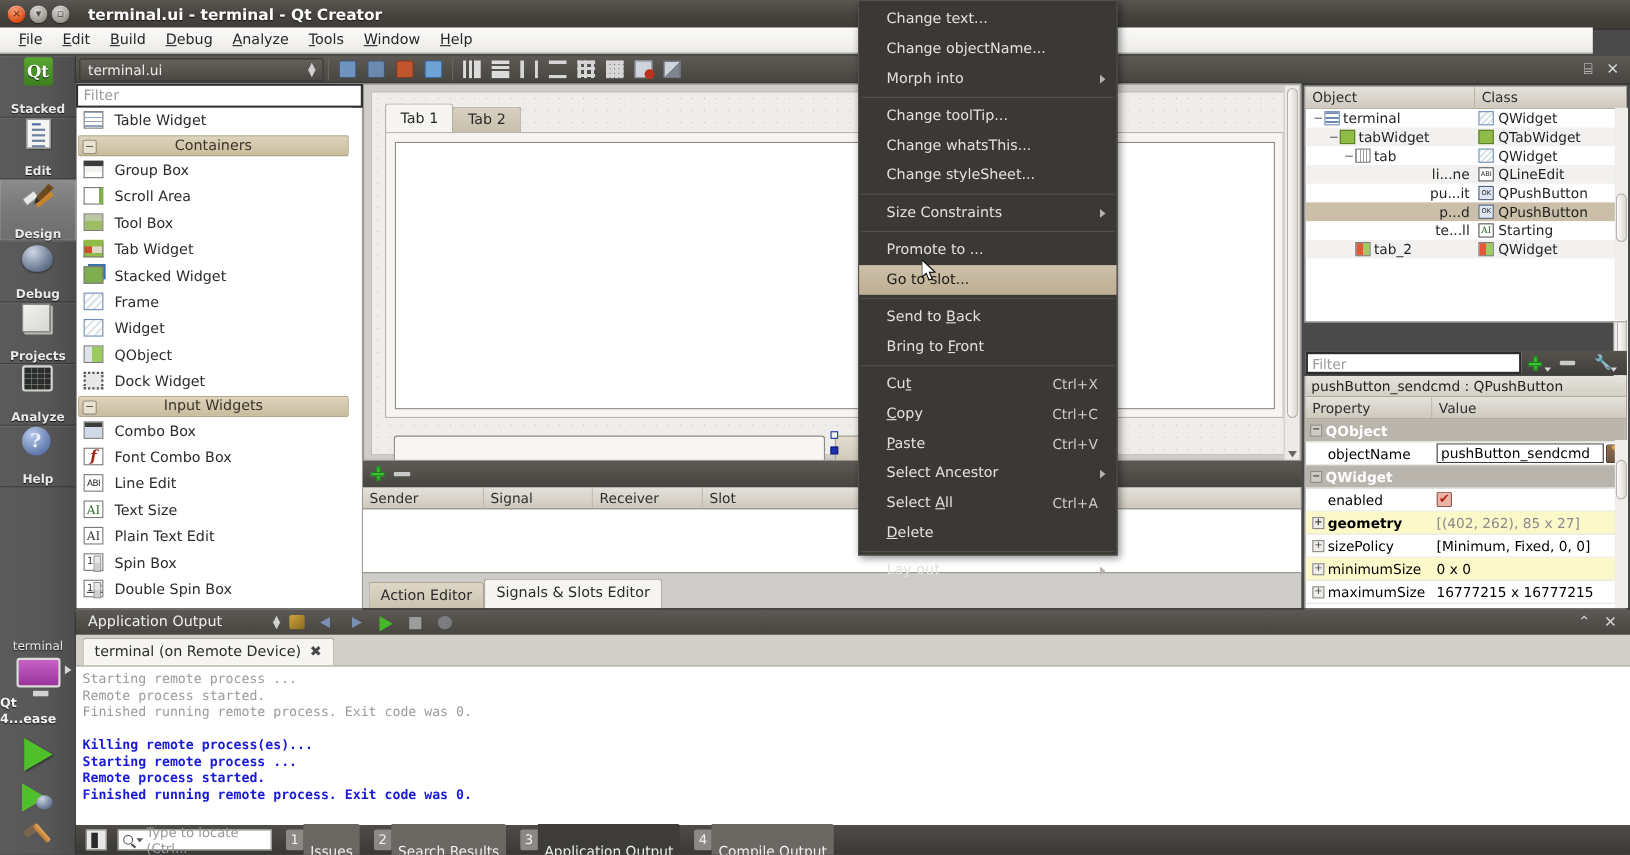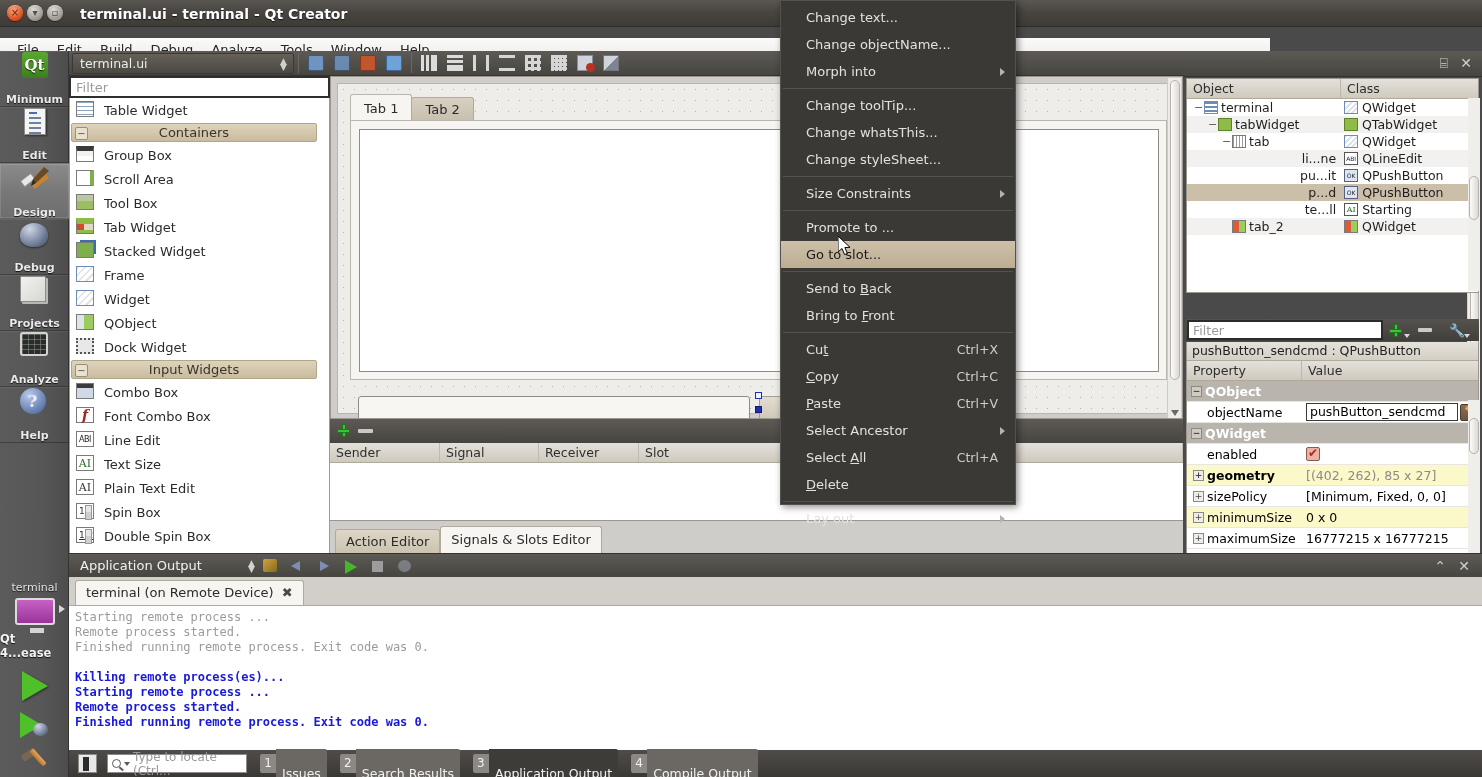--- a/index.html
+++ b/index.html
@@ -29,21 +29,21 @@
                justify-content: center; font-size: 10px; color: #514d48; line-height: 1; }
   .wbtn.close span { color: #6b2a0c; }
   .wtitle {
     position: absolute; left: 80px; top: 4px; height: 20px; line-height: 20px;
     color: #ffffff; font-size: 14px; font-weight: bold;
     text-shadow: 0 1px 1px rgba(0,0,0,.7);
   }
 
   
   .menubar {
-    position: absolute; left: 0; top: 38px; width: 1270px; height: 24px;
+    position: absolute; left: 0; top: 25px; width: 1448px; height: 24px;
     background: linear-gradient(to bottom, #fbfbfa 0%, #eceae7 100%);
     border-bottom: 1px solid #b9b5ae;
     display: flex; align-items: center; padding-left: 8px;
   }
   .menubar .mi {
     padding: 2px 9px; color: #262626; font-size: 13px; cursor: default;
   }
   .menubar .mi u { text-decoration: underline; }
 
   
@@ -449,21 +449,21 @@
     <div class="mi"><u>T</u>ools</div>
     <div class="mi"><u>W</u>indow</div>
     <div class="mi"><u>H</u>elp</div>
   </div>
 
   <div class="modebar">
     <div class="mode">
       <div class="mico">
           <div class="ic-qt">Qt</div>
         </div>
-      <div class="mlabel">Minimum</div>
+      <div class="mlabel">Stacked</div>
     </div>
     <div class="mode">
       <div class="mico">
         <div class="ic-edit">
             <i></i>
             <i></i>
             <i></i>
             <i></i>
             <i></i>
           </div>

